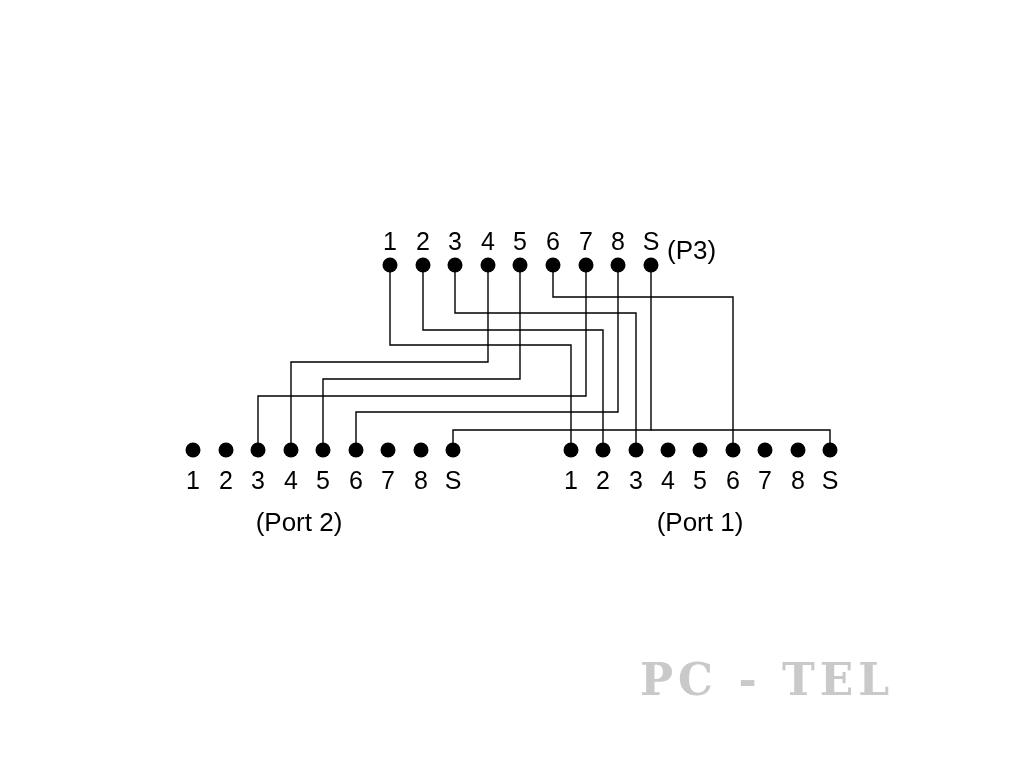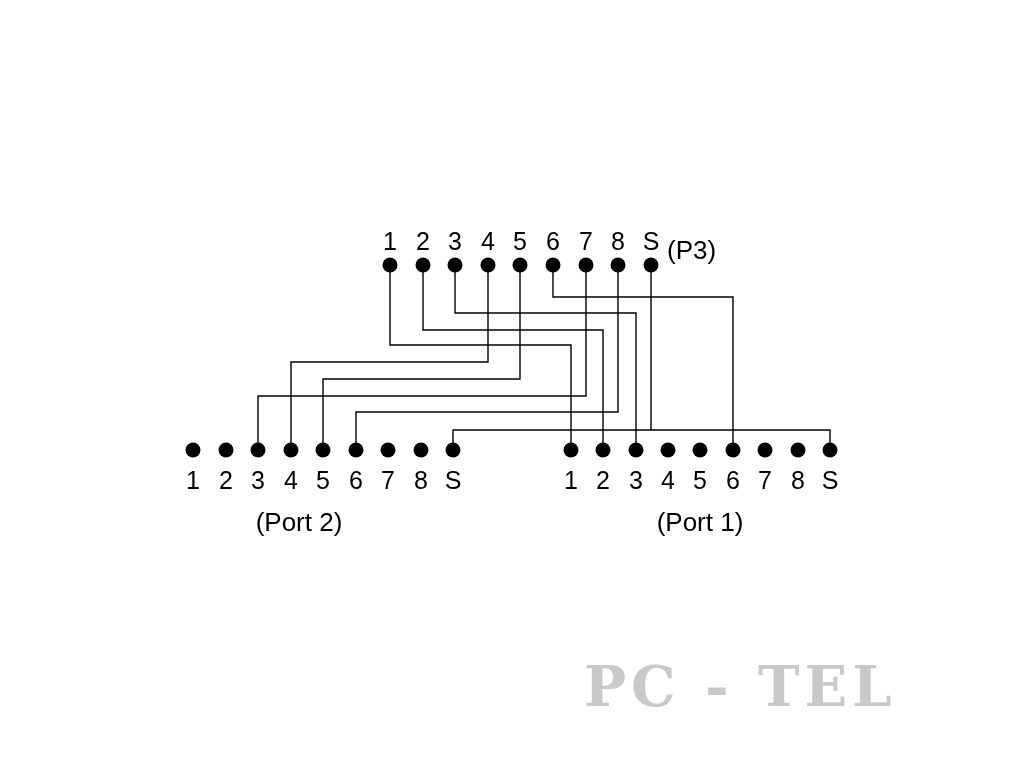--- a/index.html
+++ b/index.html
@@ -16,25 +16,25 @@
     width: 1024px;
     height: 768px;
     background: #ffffff;
   }
   svg text {
     font-family: "Liberation Sans", sans-serif;
     fill: #000000;
   }
   .watermark {
     position: absolute;
-    left: 584px;
+    left: 640px;
     top: 658px;
     font-family: "DejaVu Serif", "Liberation Serif", serif;
     font-weight: bold;
-    font-size: 56px;
+    font-size: 44px;
     line-height: 1;
     color: #c9c9c9;
     letter-spacing: 5px;
     user-select: none;
     white-space: nowrap;
   }
 </style>
 </head>
 <body>
 

